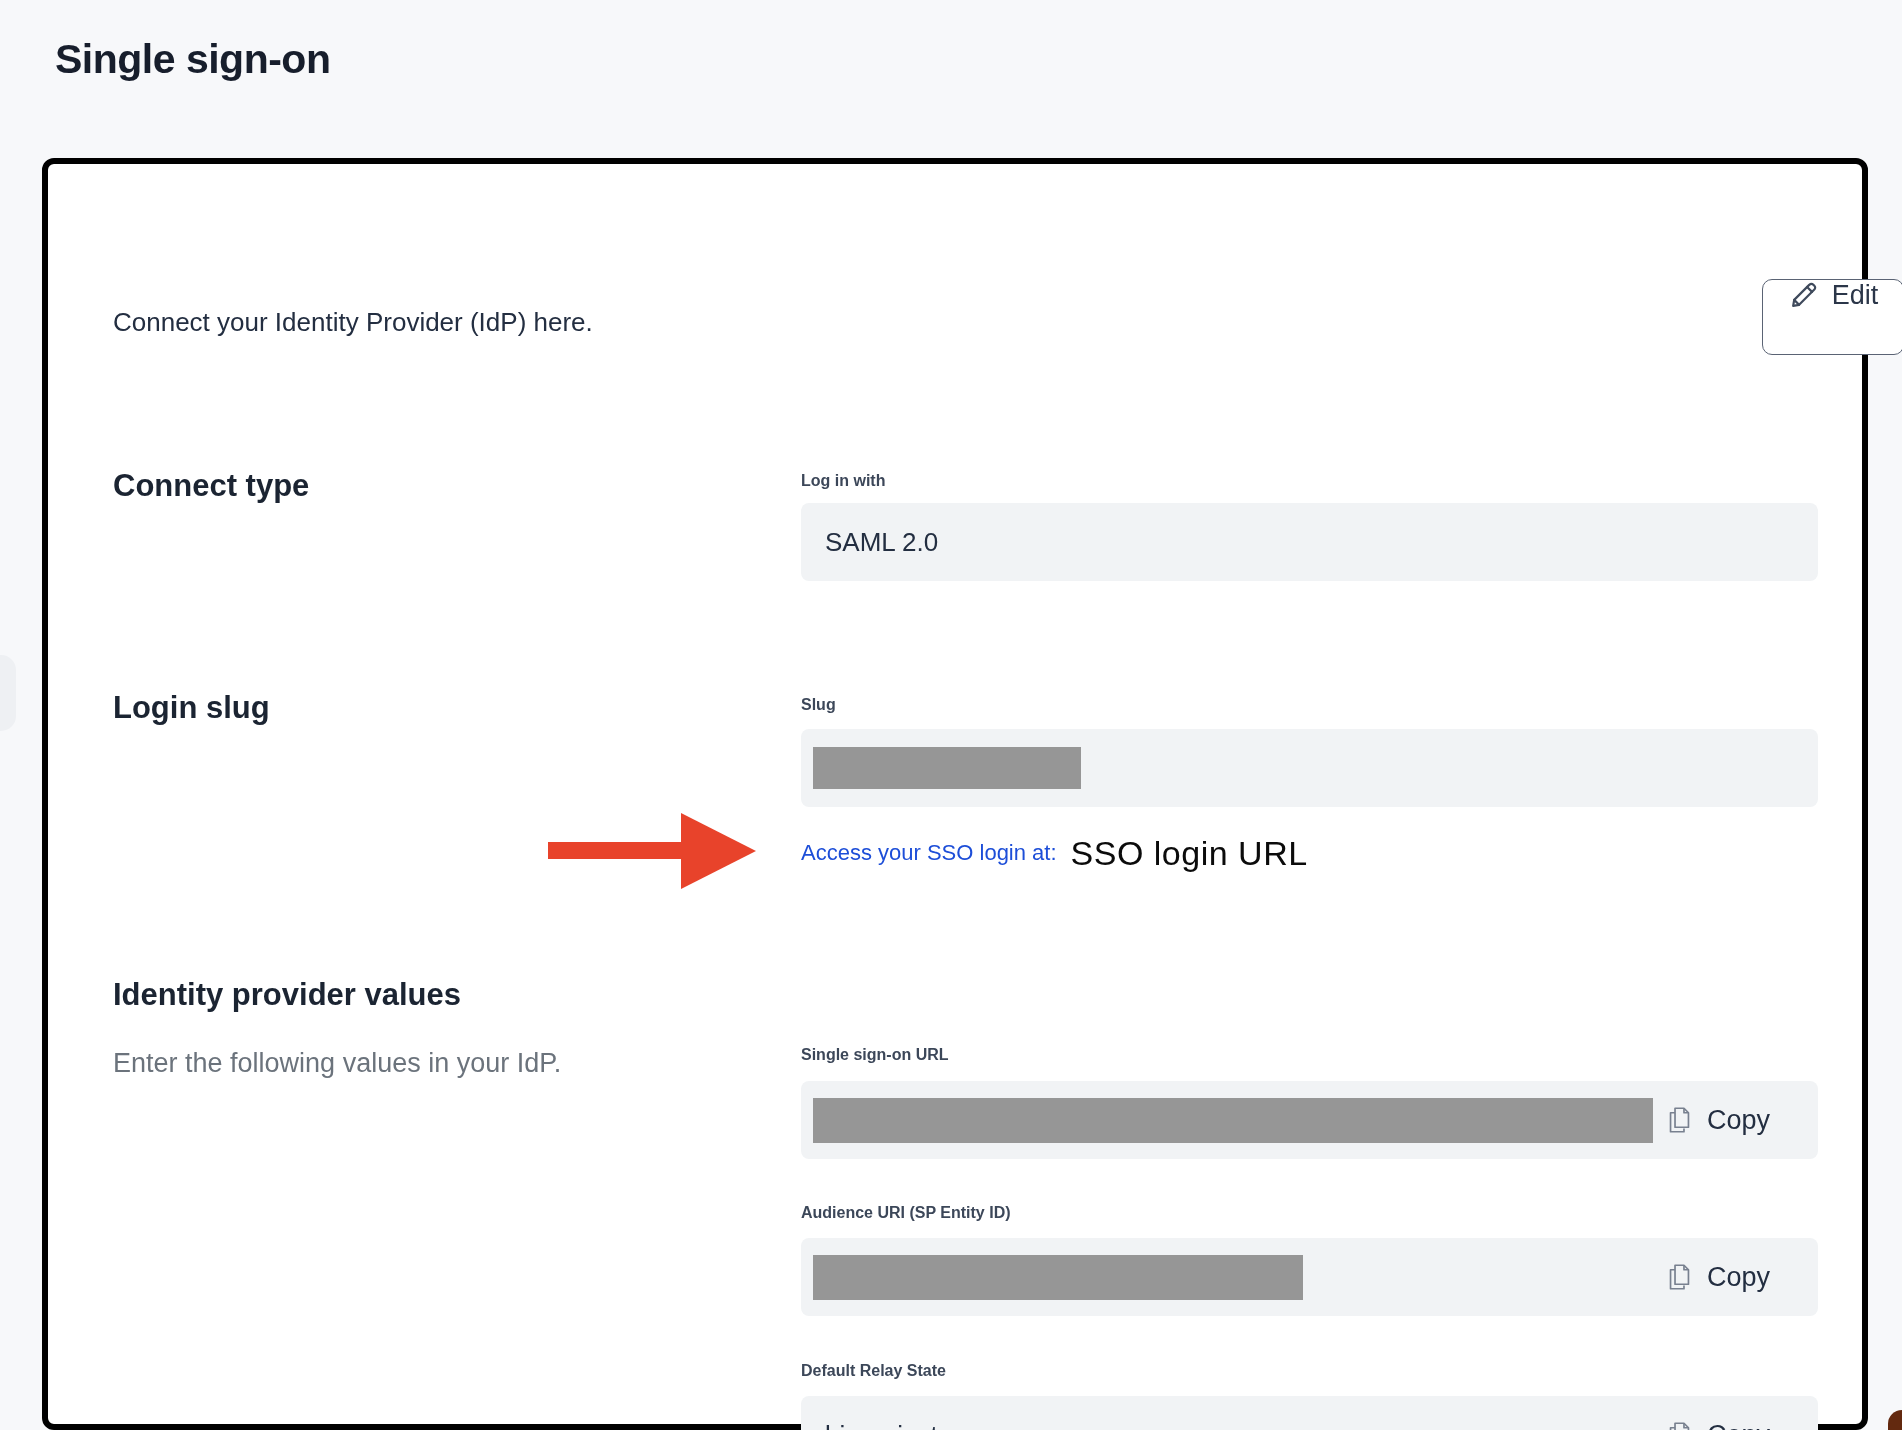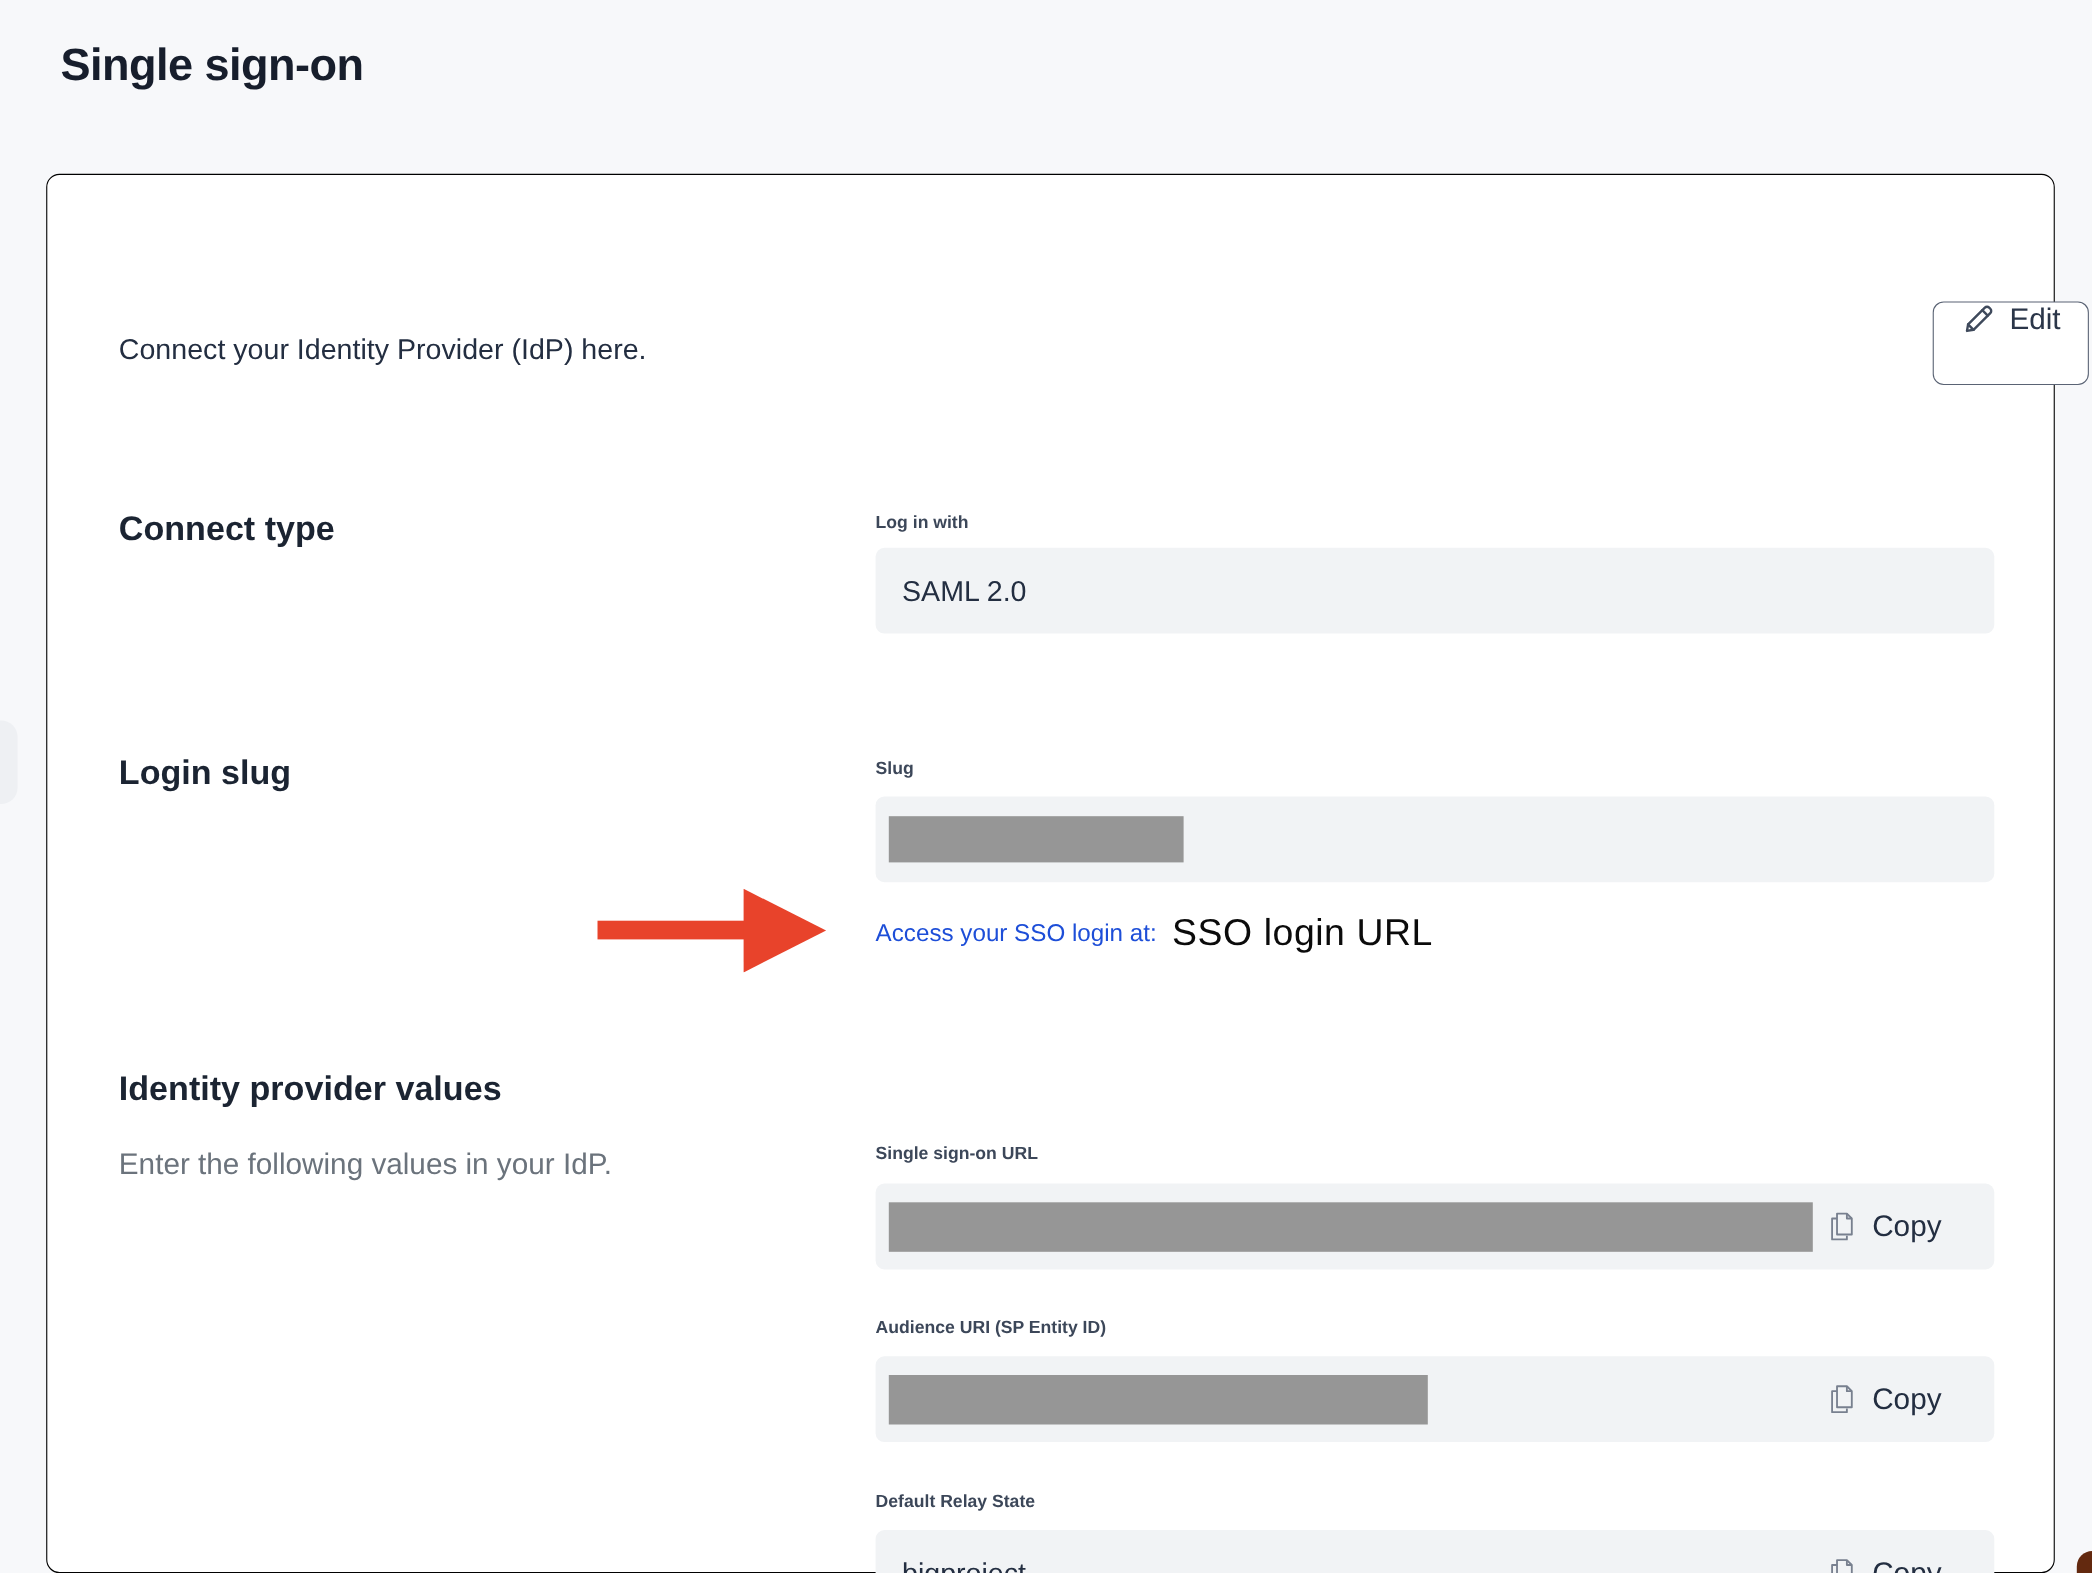--- a/index.html
+++ b/index.html
@@ -14,21 +14,21 @@
   .page-title {
     position: absolute; left: 44px; top: 36px;
     font-size: 41px; font-weight: 700; color: #171e2c;
     letter-spacing: -0.5px;
     margin-left: 11px;
   }
   .card {
     position: absolute; left: 42px; top: 158px;
     width: 1826px; height: 1272px;
     background: #ffffff;
-    border: 1px solid #000000;
+    border: 6px solid #000000;
     border-radius: 12px;
   }
   
   .intro-text {
     position: absolute; left: 65px; top: 143px;
     font-size: 26px; color: #232e41;
   }
   .edit-btn {
     position: absolute; left: 1714px; top: 115px;
     width: 142px; height: 76px;

